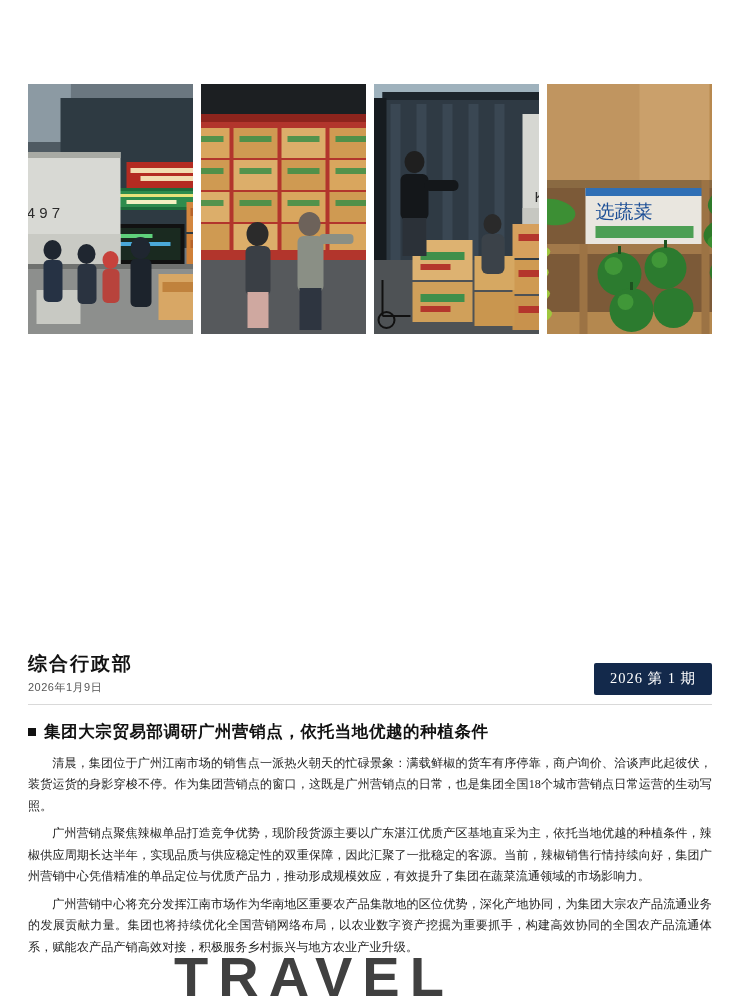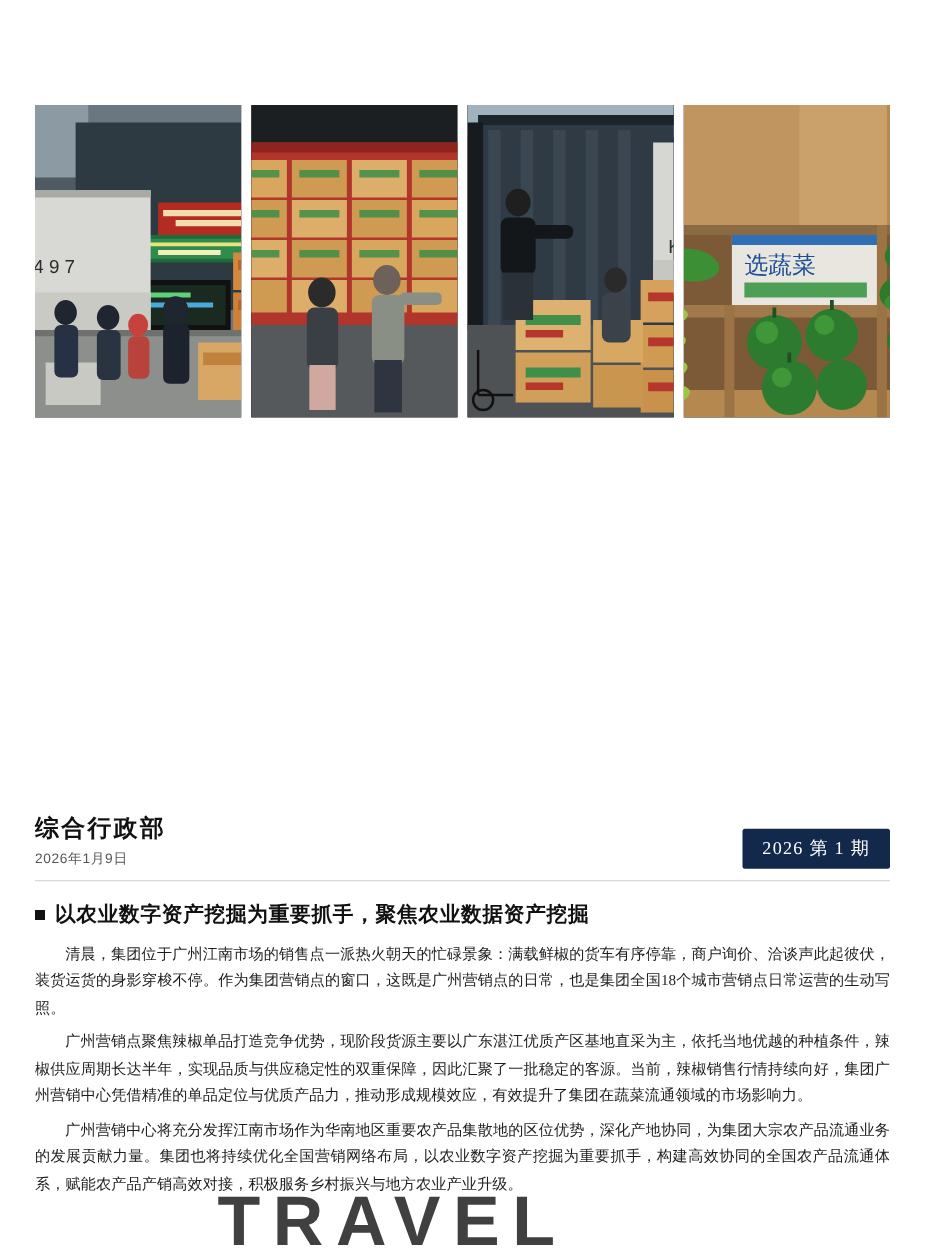--- a/index.html
+++ b/index.html
@@ -453,20 +453,20 @@
       <div class="dept-name">综合行政部</div>
       <div class="dept-date">2026年1月9日</div>
     </div>
     <div class="issue-badge">2026 第 1 期</div>
   </div>
   <div class="rule"></div>
 
   <div class="article">
     <div class="headline">
       <span class="bullet-sq"></span>
-      <span>以农业数字资产挖掘为重要抓手，聚焦农业数据资产挖掘</span>
+      <span>集团大宗贸易部调研广州营销点，依托当地优越的种植条件</span>
     </div>
     <p>清晨，集团位于广州江南市场的销售点一派热火朝天的忙碌景象：满载鲜椒的货车有序停靠，商户询价、洽谈声此起彼伏，装货运货的身影穿梭不停。作为集团营销点的窗口，这既是广州营销点的日常，也是集团全国18个城市营销点日常运营的生动写照。</p>
     <p>广州营销点聚焦辣椒单品打造竞争优势，现阶段货源主要以广东湛江优质产区基地直采为主，依托当地优越的种植条件，辣椒供应周期长达半年，实现品质与供应稳定性的双重保障，因此汇聚了一批稳定的客源。当前，辣椒销售行情持续向好，集团广州营销中心凭借精准的单品定位与优质产品力，推动形成规模效应，有效提升了集团在蔬菜流通领域的市场影响力。</p>
     <p>广州营销中心将充分发挥江南市场作为华南地区重要农产品集散地的区位优势，深化产地协同，为集团大宗农产品流通业务的发展贡献力量。集团也将持续优化全国营销网络布局，以农业数字资产挖掘为重要抓手，构建高效协同的全国农产品流通体系，赋能农产品产销高效对接，积极服务乡村振兴与地方农业产业升级。</p>
   </div>
 
 </div>
 
 </body></html>

